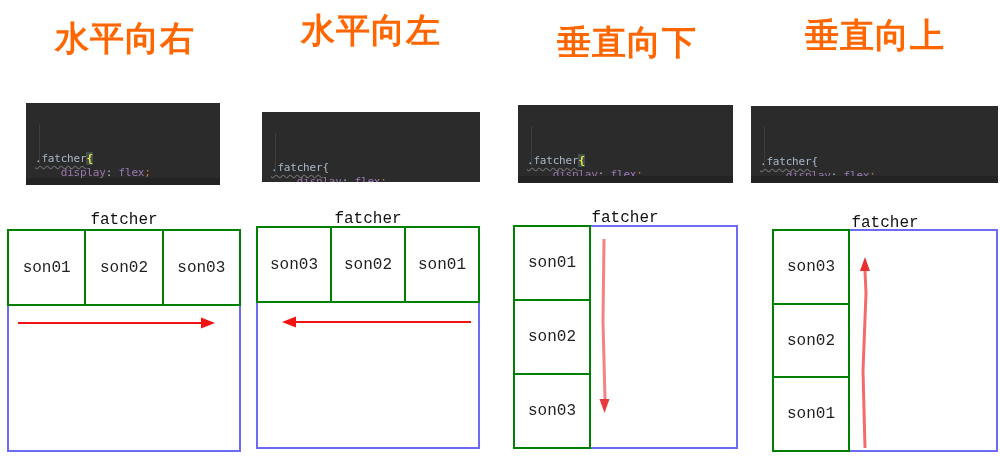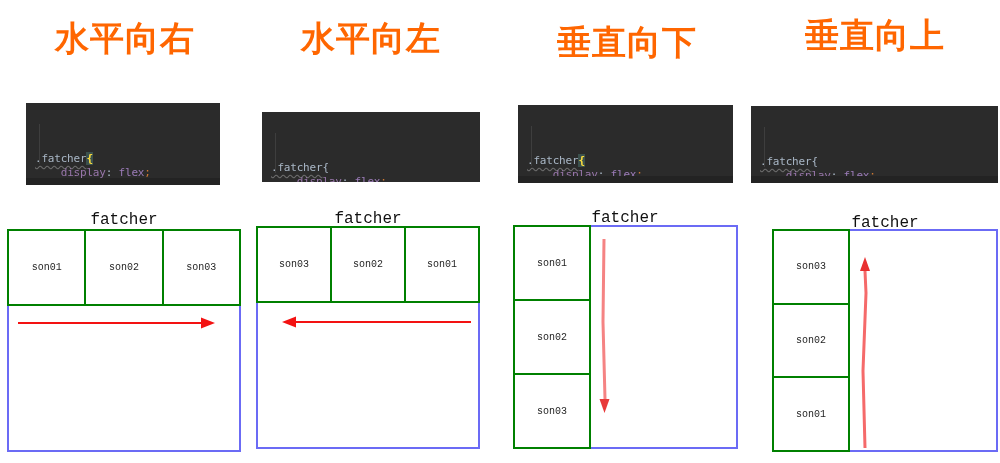--- a/index.html
+++ b/index.html
@@ -3,21 +3,21 @@
 <meta charset="utf-8">
 <style>
   html,body{margin:0;padding:0;background:#fff;}
   .canvas{position:relative;width:1000px;height:463px;background:#ffffff;overflow:hidden;
           font-family:"Liberation Sans",sans-serif;}
 
   
   .ptitle{position:absolute;font-size:34px;font-weight:bold;color:#ff6600;
           letter-spacing:1px;white-space:nowrap;}
   .t0{left:55px;top:16px;}
-  .t1{left:301px;top:16px;}
+  .t1{left:301px;top:8px;}
   .t2{left:557px;top:20px;}
   .t3{left:805px;top:13px;}
 
   
   .code{position:absolute;background:#2b2b2b;box-sizing:border-box;
         font-family:"DejaVu Sans Mono",monospace;font-size:11px;line-height:14px;
         letter-spacing:-0.2px;color:#a9b7c6;white-space:pre;overflow:hidden;
         padding:7px 0 0 9px;}
   .has-footer{border-bottom:7px solid #232323;}
   .b0{left:26px;top:103px;width:194px;height:82px;}
@@ -52,21 +52,21 @@
   .d3{left:772px;top:229px;width:226px;height:223px;}
 
   .sons-row{position:absolute;left:-2px;top:-2px;width:calc(100% + 4px);height:77px;
             display:flex;}
   .sons-row .son + .son{margin-left:-2px;}
   .sons-col{position:absolute;left:-2px;top:-2px;height:calc(100% + 4px);width:78px;
             display:flex;flex-direction:column;}
   .sons-col .son + .son{margin-top:-2px;}
   .son{flex:1;box-sizing:border-box;background:#fff;border:2px solid #008000;
        display:flex;align-items:center;justify-content:center;
-       font-family:"Liberation Mono",monospace;font-size:10px;color:#1f1f1f;}
+       font-family:"Liberation Mono",monospace;font-size:16px;color:#1f1f1f;}
 
   .arrow-svg{position:absolute;left:0;top:0;pointer-events:none;}
 </style>
 </head>
 <body>
 
 <div class="canvas">
 
   <div class="ptitle t0">水平向右</div>
   <div class="ptitle t1">水平向左</div>

